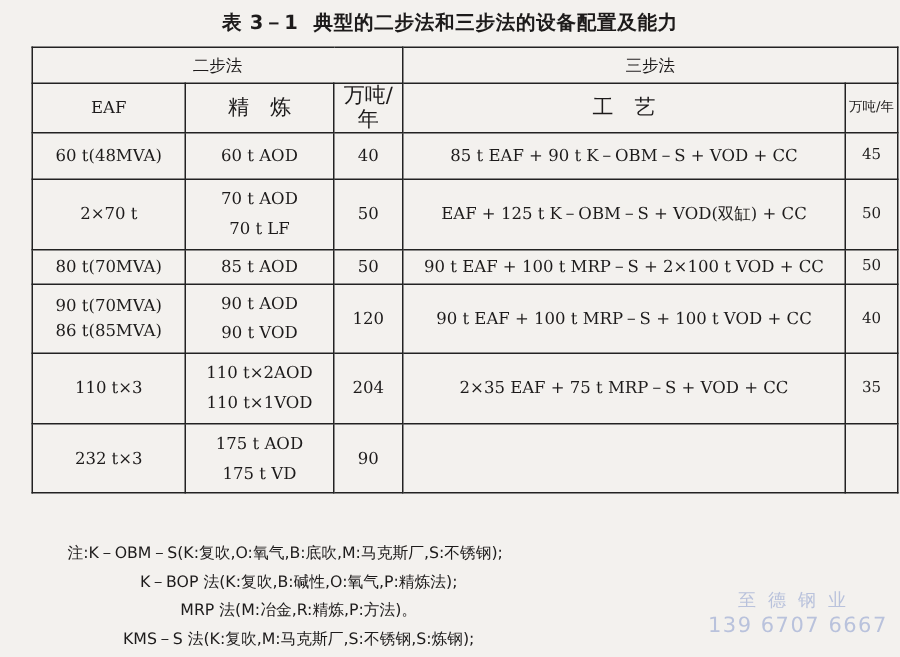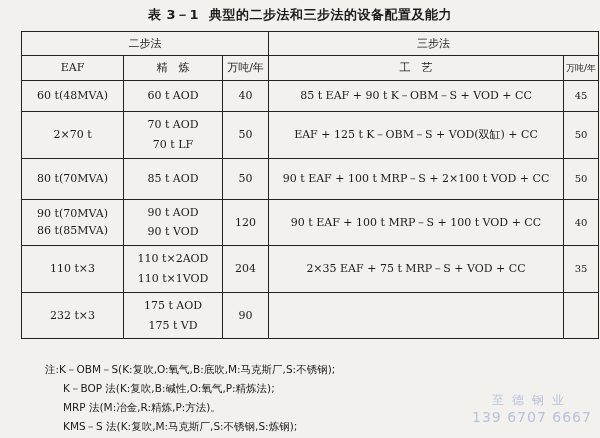--- a/index.html
+++ b/index.html
@@ -21,26 +21,26 @@
     border-collapse: collapse; font-size: 11px;
     table-layout: fixed;
   }
   table.main td {
     border: 1px solid #222; text-align: center; vertical-align: middle;
     padding: 0; line-height: 16px;
   }
   table.main { border: 1.5px solid #111; }
   .hdr1 td { height: 23px; font-family: "DejaVu Sans", sans-serif; font-size: 11px; }
   .hdr2 td { height: 24px; }
-  .zh { font-family: "DejaVu Sans", sans-serif; font-size: 11px; }
+  .zh { font-family: "DejaVu Sans", sans-serif; font-size: 14px; }
   .zh-sm { font-family: "DejaVu Sans", sans-serif; font-size: 9px; }
   .cell-lines span { display: block; }
   .notes {
     position: absolute; left: 45px; top: 360px; font-size: 10.5px;
-    font-family: "DejaVu Sans", sans-serif; line-height: 19px;
+    font-family: "DejaVu Sans", sans-serif; line-height: 19px; text-align: center;
   }
   .notes div { white-space: nowrap; }
   .notes .indent { padding-left: 18px; }
   .watermark {
     position: absolute; left: 472px; top: 392px; color: #b9c2dc;
     font-family: "DejaVu Sans", sans-serif; text-align: center;
   }
   .watermark .wm1 { font-size: 12px; letter-spacing: 8px; }
   .watermark .wm2 { font-size: 14px; letter-spacing: 1px; }
 </style>
@@ -88,21 +88,21 @@
           <span>2×70 t</span>
         </td>
     <td class="cell-lines">
           <span>70 t AOD</span>
           <span style="margin-top:4px">70 t LF</span>
         </td>
     <td>50</td>
     <td>EAF + 125 t K－OBM－S + VOD(双缸) + CC</td>
     <td style="font-size:10px">50</td>
   </tr>
-  <tr style="height:41px">
+  <tr style="height:23px">
     <td class="cell-lines">
           <span>80 t(70MVA)</span>
         </td>
     <td class="cell-lines">
           <span>85 t AOD</span>
         </td>
     <td>50</td>
     <td>90 t EAF + 100 t MRP－S + 2×100 t VOD + CC</td>
     <td style="font-size:10px">50</td>
   </tr>

